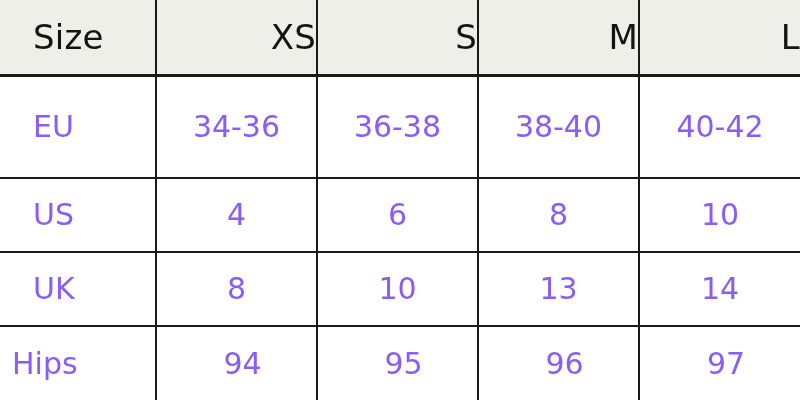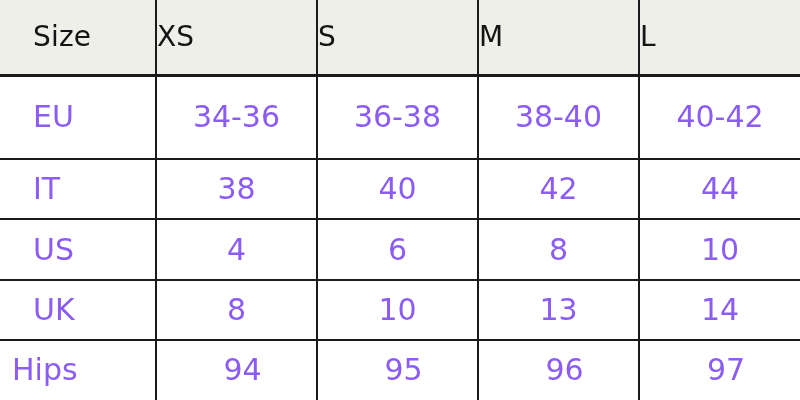--- a/index.html
+++ b/index.html
@@ -29,35 +29,35 @@
   .col-label  { width: 155px; }
   .col-data   { width: 160px; }
 
   
   .size-chart thead tr {
     height: 75px;
   }
   .size-chart thead th {
     background: #edefe8;
     font-weight: 400;
-    font-size: 28px;
+    font-size: 34px;
     line-height: 1;
     letter-spacing: 0.2px;
     padding: 0;
     border: 0;
     border-bottom: 3px solid #1a1a1a;
     vertical-align: middle;
     color: #141414;
   }
   .size-chart thead th.th-label {
     text-align: left;
     padding-left: 33px;
   }
   .size-chart thead th.th-data {
-    text-align: left;
+    text-align: right;
   }
 
   
   .size-chart tbody tr {
     height: 50px;
   }
   .size-chart tbody tr.row-tall {
     height: 70px;
   }
   .size-chart tbody td {
@@ -122,27 +122,20 @@
   <tbody>
 
     <tr class="row-tall">
       <td class="cell-label">EU</td>
       <td class="cell-data">34-36</td>
       <td class="cell-data">36-38</td>
       <td class="cell-data">38-40</td>
       <td class="cell-data last-col">40-42</td>
     </tr>
 
-    <tr>
-      <td class="cell-label">IT</td>
-      <td class="cell-data">38</td>
-      <td class="cell-data">40</td>
-      <td class="cell-data">42</td>
-      <td class="cell-data last-col">44</td>
-    </tr>
 
     <tr>
       <td class="cell-label">US</td>
       <td class="cell-data">4</td>
       <td class="cell-data">6</td>
       <td class="cell-data">8</td>
       <td class="cell-data last-col">10</td>
     </tr>
 
     <tr>

